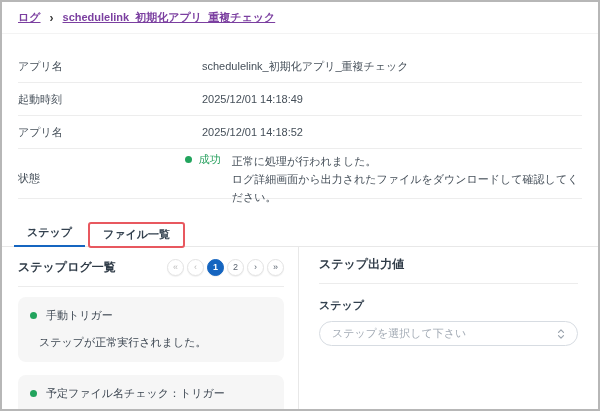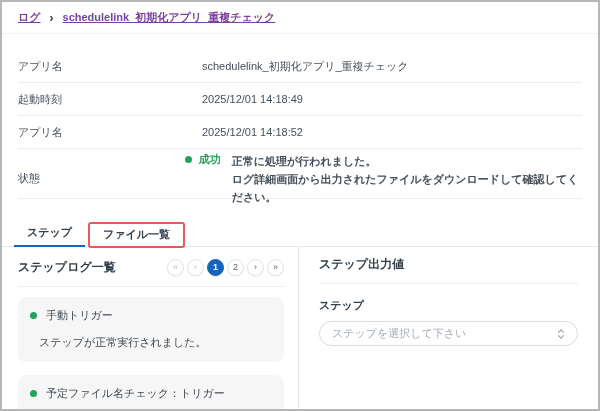--- a/index.html
+++ b/index.html
@@ -35,21 +35,21 @@
   .detail-row {
     display:flex; align-items:center;
     height:33px;
     border-bottom:1px solid #ededed;
   }
   .detail-row.status-row {
     height:50px; align-items:center; padding-top:10px;
   }
   .detail-label { width:184px; color:#454f59; }
   .detail-value { color:#454f59; }
-  .status-value { display:flex; align-items:flex-start; gap:7px;font-weight:bold; }
+  .status-value { display:flex; align-items:flex-start; gap:7px; }
   .dot {
     width:7px; height:7px; border-radius:50%;
     background:#22a45d; flex:0 0 auto; margin-top:4px;
   }
   .status-badge { color:#27a05e; margin-right:4px; white-space:nowrap; }
   .status-msgs { line-height:18px; color:#454f59; }
 
   
   .tabs {
     margin-top:26px;

